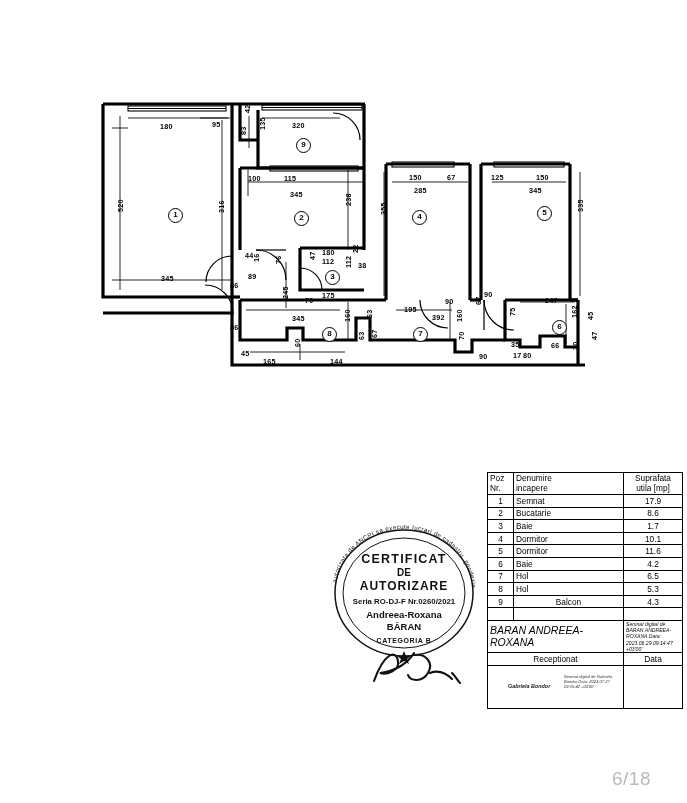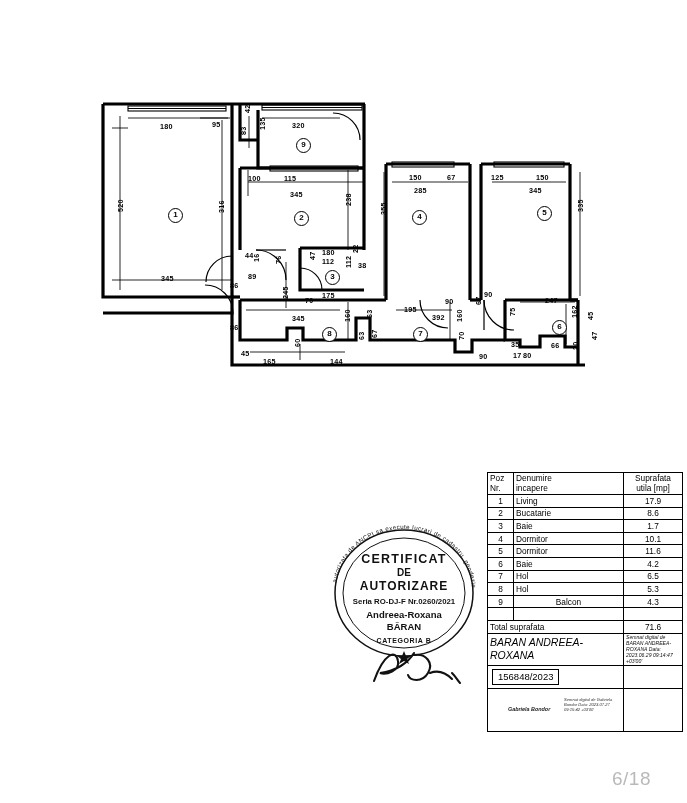--- a/index.html
+++ b/index.html
@@ -207,21 +207,21 @@
           <span>incapere</span>
         </td>
         <td class="col-sup hd c">
           <span>Suprafata</span><br>
           <span>utila [mp]</span>
         </td>
       </tr>
 
       <tr>
           <td class="c">1</td>
-          <td>Living</td>
+          <td>Semnat</td>
           <td class="c">17.9</td>
         </tr>
         <tr>
           <td class="c">2</td>
           <td>Bucatarie</td>
           <td class="c">8.6</td>
         </tr>
         <tr>
           <td class="c">3</td>
           <td>Baie</td>
@@ -256,33 +256,27 @@
         <td class="c">9</td>
         <td class="c">Balcon</td>
         <td class="c">4.3</td>
       </tr>
       <tr>
         <td>&nbsp;</td>
         <td>&nbsp;</td>
         <td>&nbsp;</td>
       </tr>
       <tr>
-        <td colspan="2">Total suprafata</td>
-        <td class="c">71.6</td>
-      </tr>
-      <tr>
         <td colspan="2" class="sig-name tall">BARAN ANDREEA-ROXANA</td>
         <td class="sig-meta tall">Semnat digital de BARAN ANDREEA-ROXANA
 Data: 2023.06.29 09:14:47 +03'00'</td>
       </tr>
       <tr>
-        <td colspan="2">
-          <span class="doc-no">156848/2023</span>
-        </td>
-        <td>&nbsp;</td>
+        <td colspan="2" class="c">Receptionat</td>
+        <td class="c">Data</td>
       </tr>
       <tr>
         <td colspan="2" class="tall">
           <div class="bondor-wrap">
             <div class="bondor-name">Gabriela Bondor</div>
             <div class="bondor-meta">Semnat digital de Gabriela Bondor Data: 2023.07.27 09:15:42 +03'00'</div>
           </div>
         </td>
         <td class="tall">&nbsp;</td>
       </tr>

